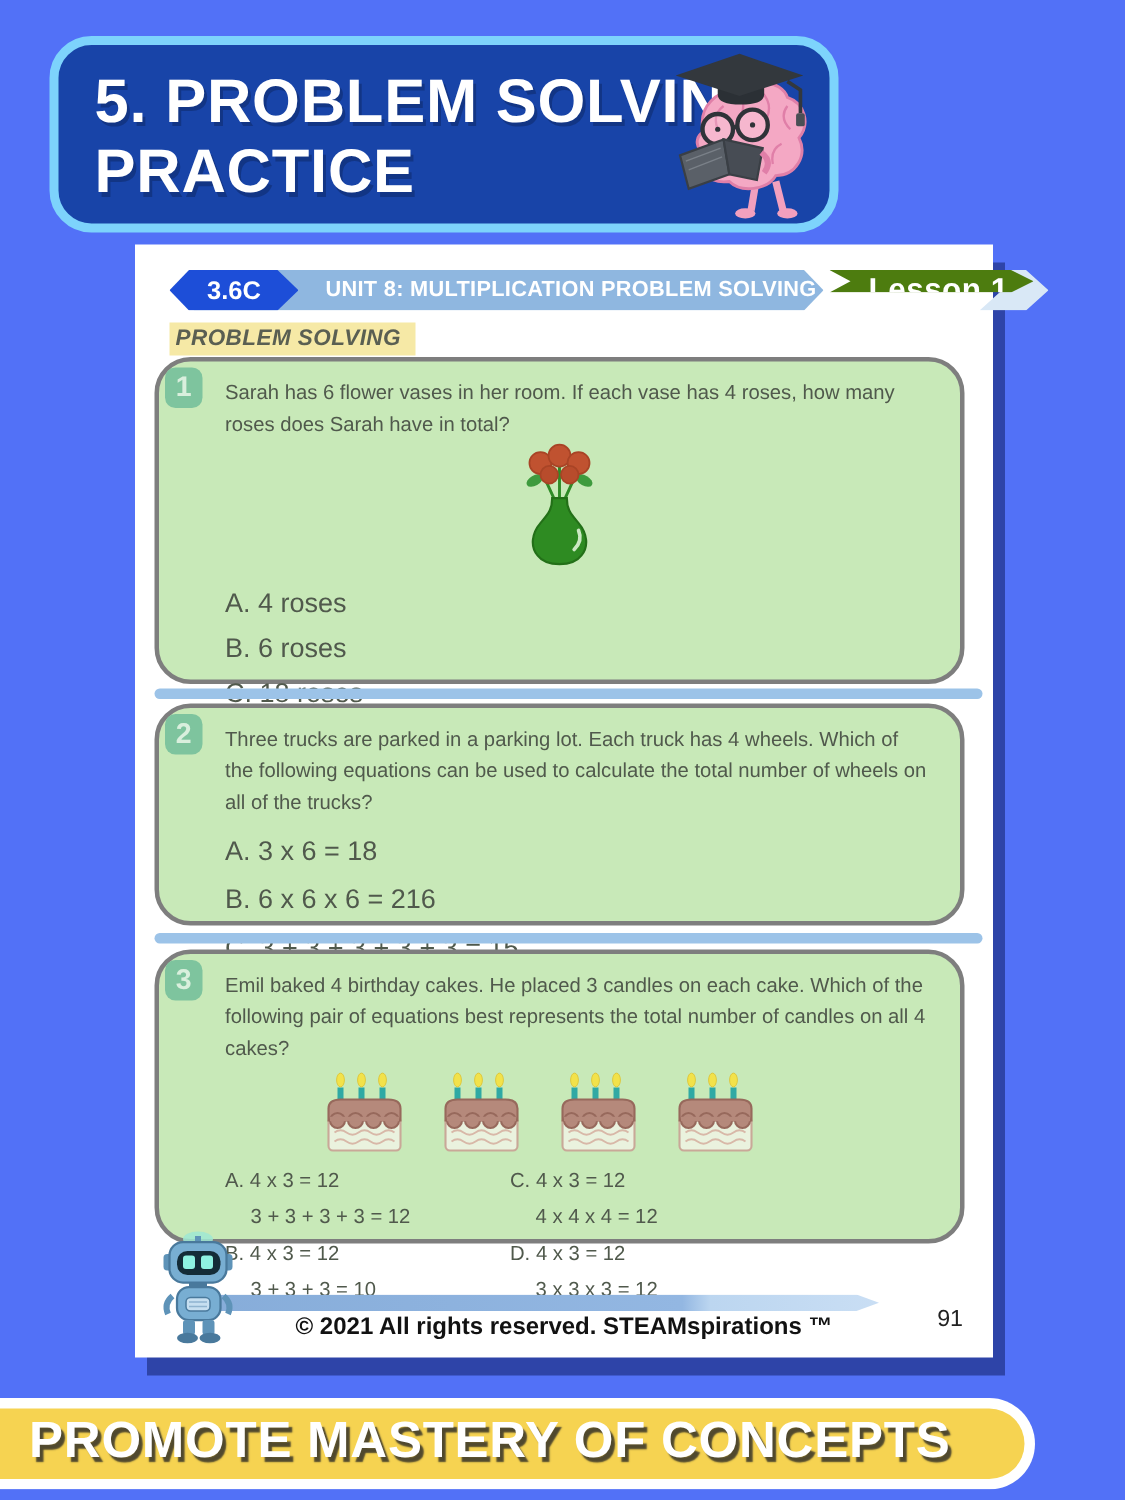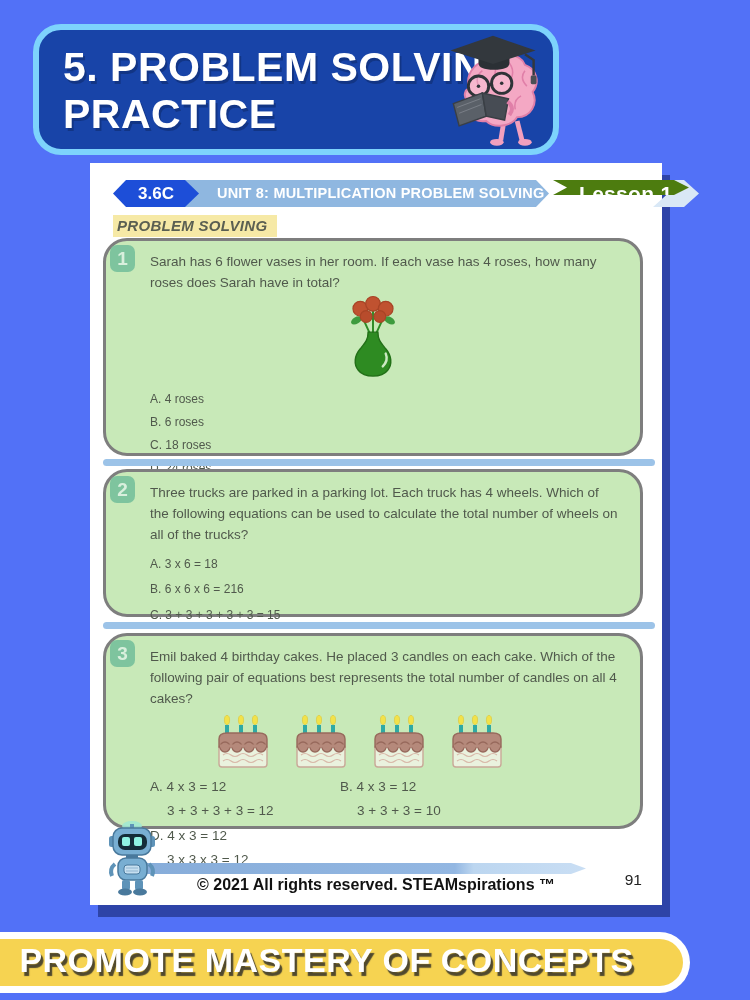--- a/index.html
+++ b/index.html
@@ -74,21 +74,21 @@
   }
   .qbox .qnum {
     position:absolute; left:4px; top:4px; width:25px; height:27px;
     background:#7EC49E; border-radius:7px;
     color:#D9EFDD; font-size:19px; font-weight:bold;
     text-align:center; line-height:27px;
   }
   .qtext {
     margin:10px 22px 0 44px; font-size:13.5px; line-height:21px;
   }
-  .choice { margin-left:44px; font-size:12px; }
+  .choice { margin-left:44px; font-size:18px; }
   .q1-box { top:75px; height:218px; }
   .q1-box .vase-wrap { text-align:center; margin-top:2px; height:88px; }
   .q1-box .choice { margin-top:9px; }
   .q1-box .choice:first-of-type { margin-top:6px; }
 
   .divider {
     position:absolute; left:13px; width:552px; height:7px;
     background:#9CC3E8; border-radius:4px;
   }
   .div-1 { top:296px; }
@@ -300,20 +300,24 @@
         <circle cx="38" cy="34" r="5" fill="#B5897B" stroke="#97695C" stroke-width="1.4"></circle>
         <circle cx="50" cy="34" r="5" fill="#B5897B" stroke="#97695C" stroke-width="1.4"></circle>
         <path d="M9,33 h46" stroke="#B5897B" stroke-width="3"></path>
           </g>
       </svg>
     </div>
     <div class="pair-grid">
       <div class="pair">
         <div class="l1">A. 4 x 3 = 12</div>
         <div class="l2">3 + 3 + 3 + 3 = 12</div>
+      </div>
+      <div class="pair">
+        <div class="l1">C. 4 x 3 = 12</div>
+        <div class="l2">4 x 4 x 4 = 12</div>
       </div>
       <div class="pair">
         <div class="l1">B. 4 x 3 = 12</div>
         <div class="l2">3 + 3 + 3 = 10</div>
       </div>
       <div class="pair">
         <div class="l1">D. 4 x 3 = 12</div>
         <div class="l2">3 x 3 x 3 = 12</div>
       </div>
     </div>

